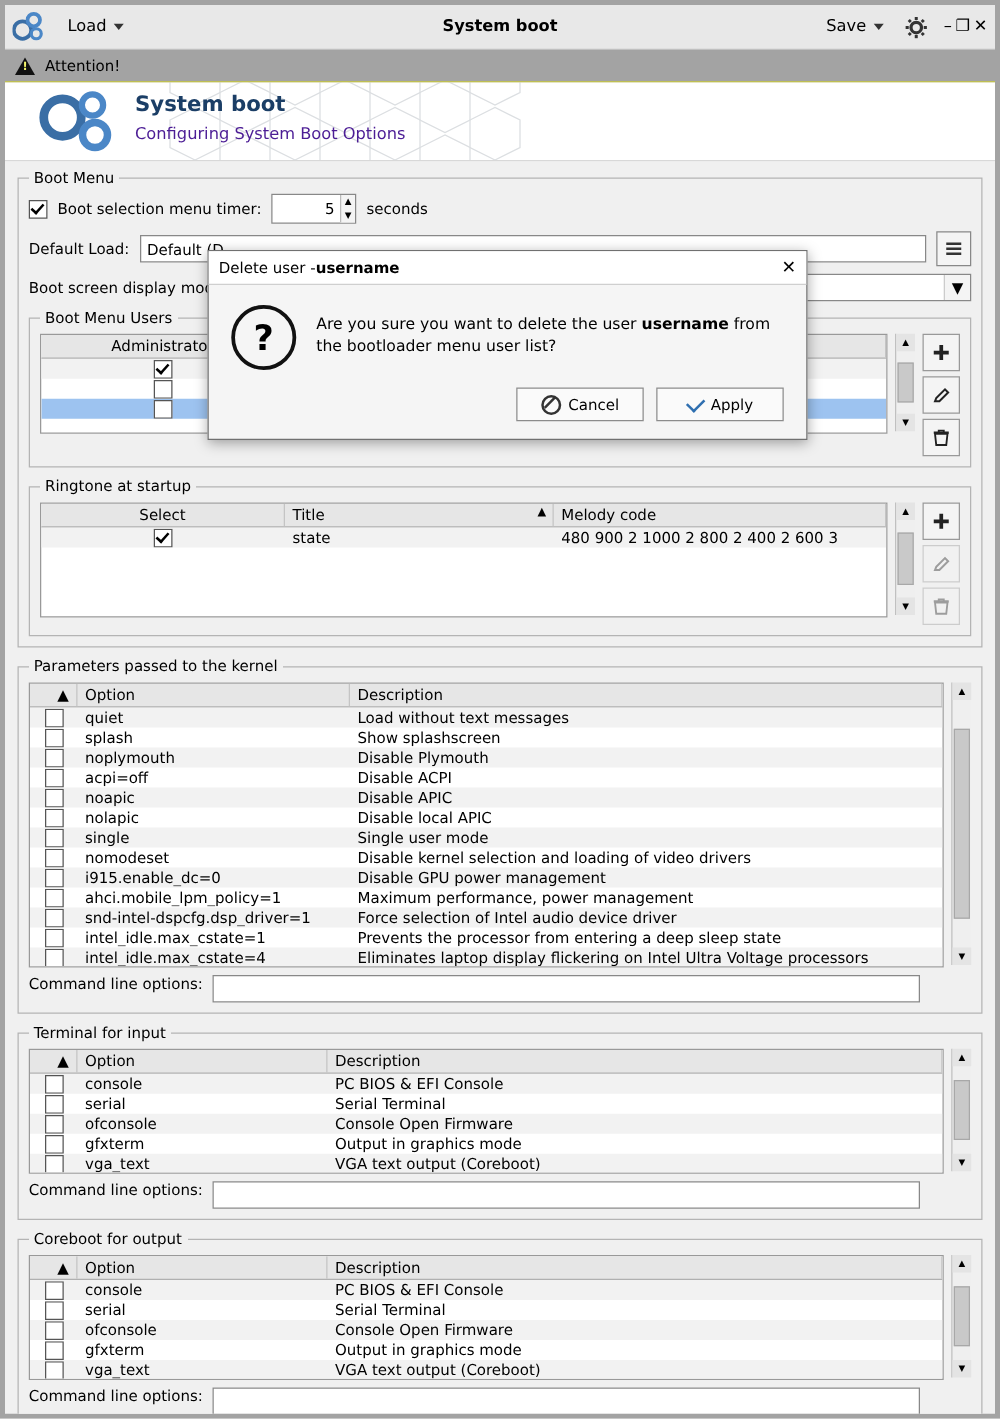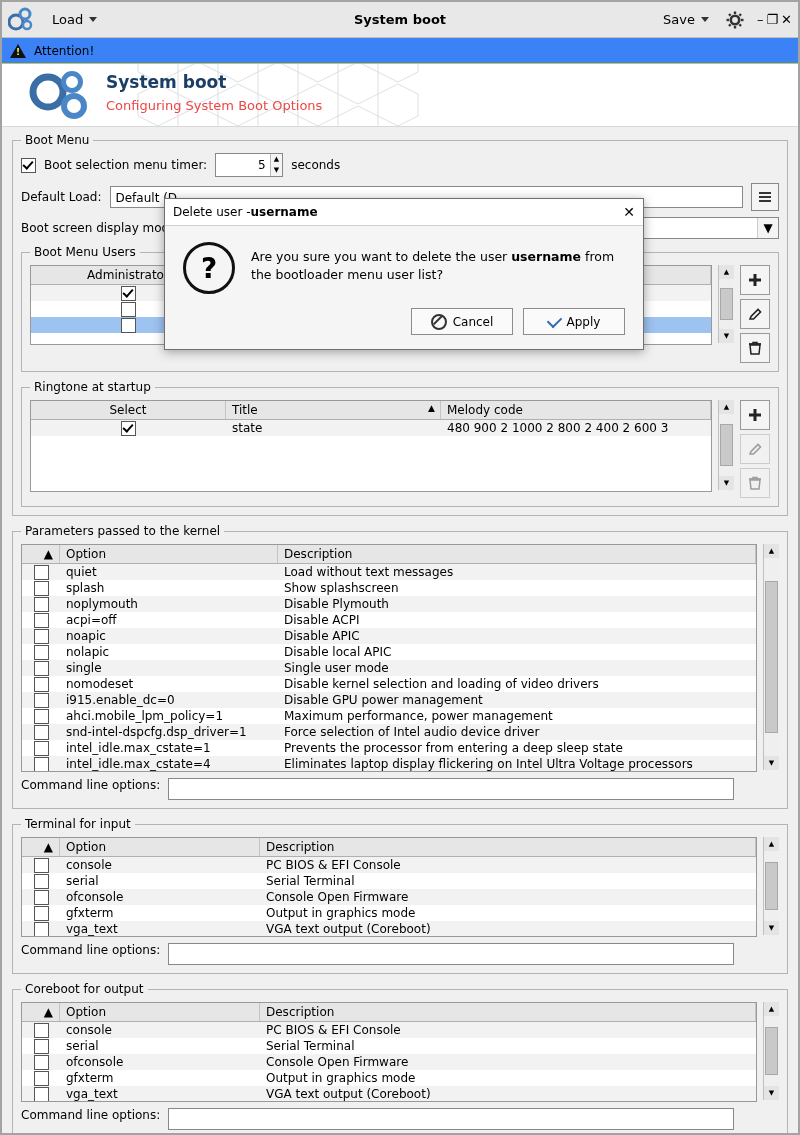--- a/index.html
+++ b/index.html
@@ -10,21 +10,21 @@
   body {
     font-family: "DejaVu Sans", sans-serif;
     font-size: 12px;
     color: #000000;
   }
   #app {
     position: relative;
     width: 800px;
     height: 1135px;
     box-sizing: border-box;
-    border: 2px solid #a3a3a3;
+    border: 4px solid #a3a3a3;
     background: #f0f0f0;
     overflow: hidden;
   }
 
   
   .titlebar {
     height: 36px;
     background: #e8e8e8;
     border-bottom: 1px solid #c0c0c0;
     display: flex;
@@ -72,21 +72,21 @@
     width: 20px; height: 20px;
     display: flex; align-items: center; justify-content: center;
     cursor: default;
   }
   .wbtns { display: flex; align-items: flex-start; gap: 3px; margin-left: 4px; }
   .wbtn { font-size: 13px; line-height: 10px; cursor: default; color: #000; }
 
   
   .attention {
     height: 26px;
-    background: #3b82f6;
+    background: #a3a3a3;
     border-bottom: 1px solid #c9c93a;
     display: flex;
     align-items: center;
     padding: 0 8px;
     font-size: 12px;
     box-sizing: border-box;
   }
   .warn-tri {
     width: 0; height: 0;
     border-left: 8px solid transparent;
@@ -130,21 +130,21 @@
     position: absolute;
     left: 104px; top: 8px;
   }
   .banner-title {
     font-size: 17px;
     font-weight: bold;
     color: #1b3e66;
   }
   .banner-sub {
     font-size: 13px;
-    color: #ef4444;
+    color: #4c1d95;
     margin-top: 6px;
   }
 
   
   .content {
     padding: 6px 10px 0 10px;
   }
   fieldset {
     border: 1px solid #b4b4b4;
     margin: 0 0 8px 0;

